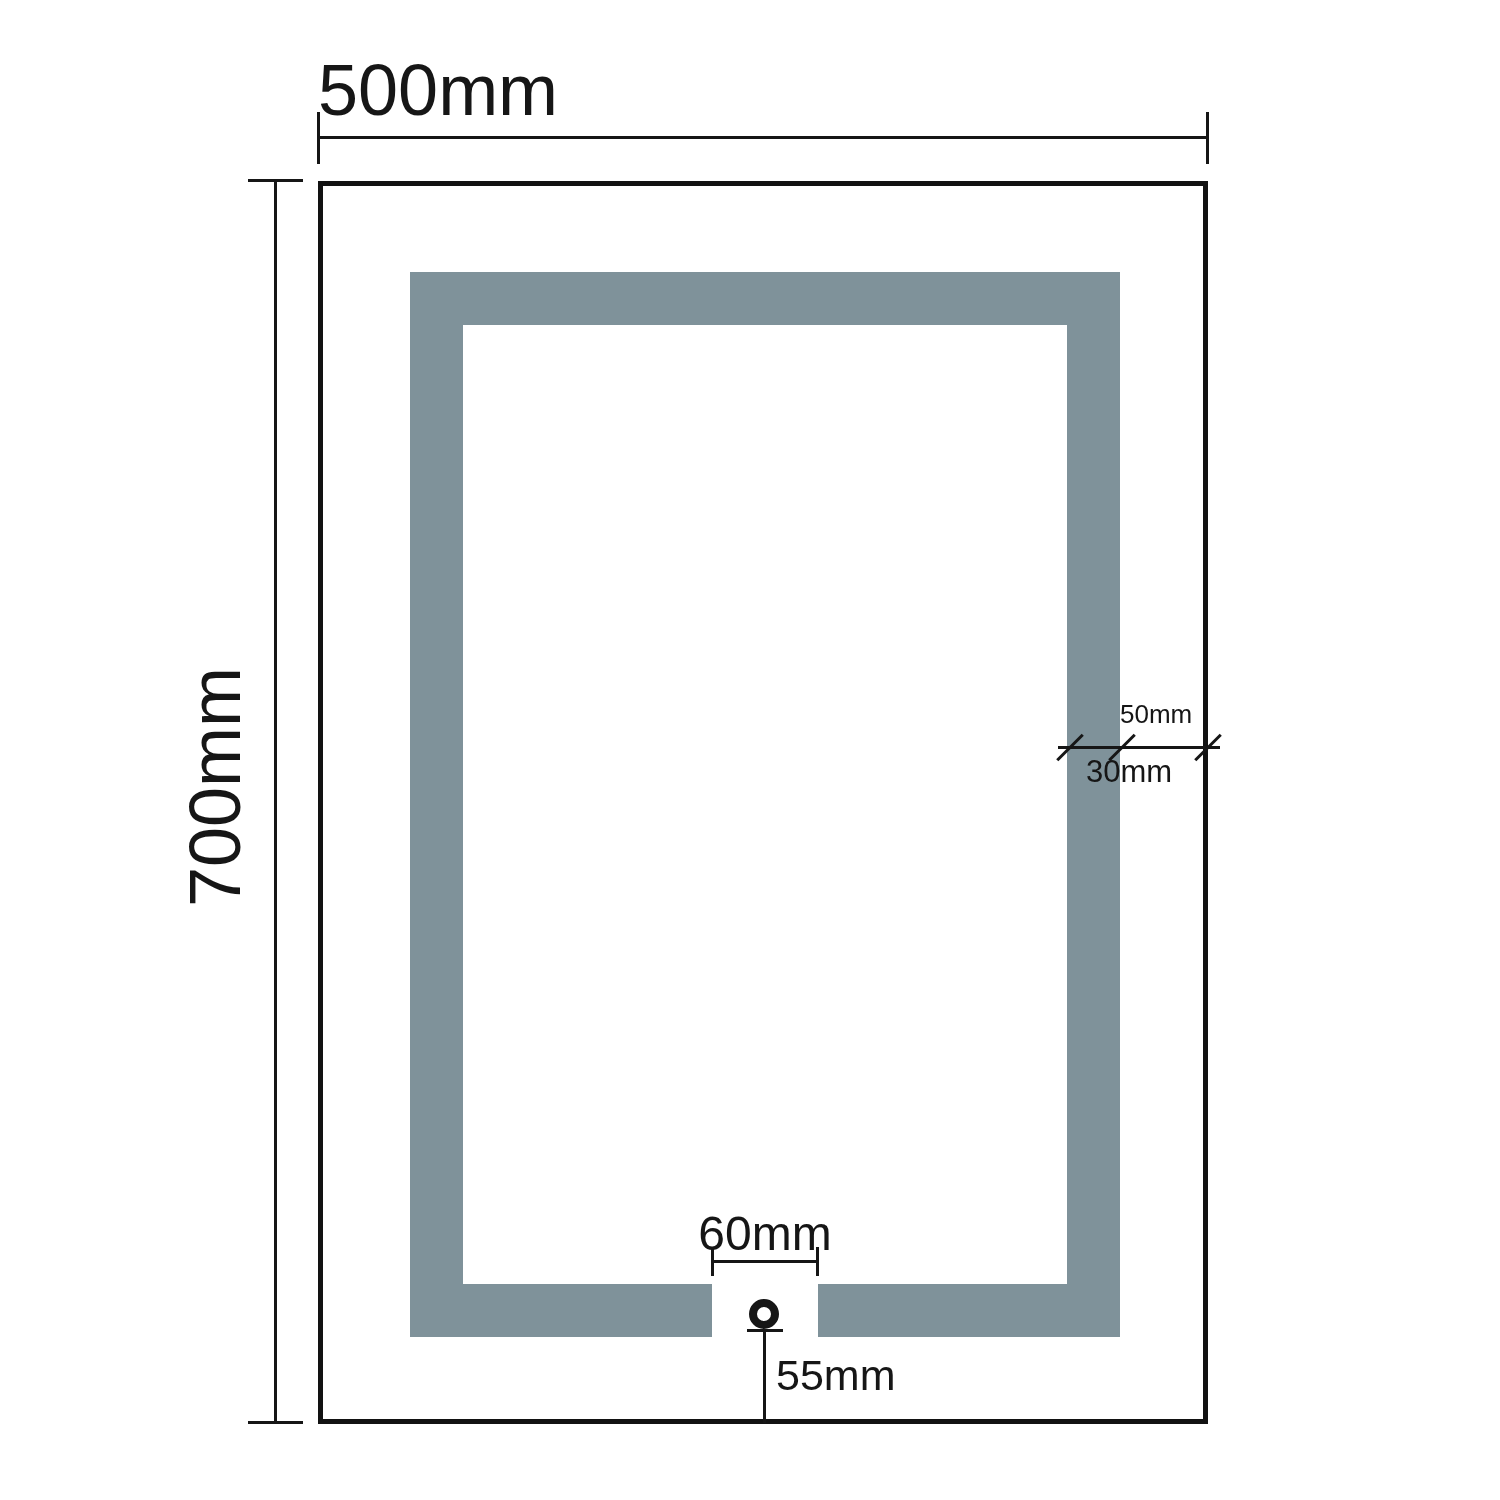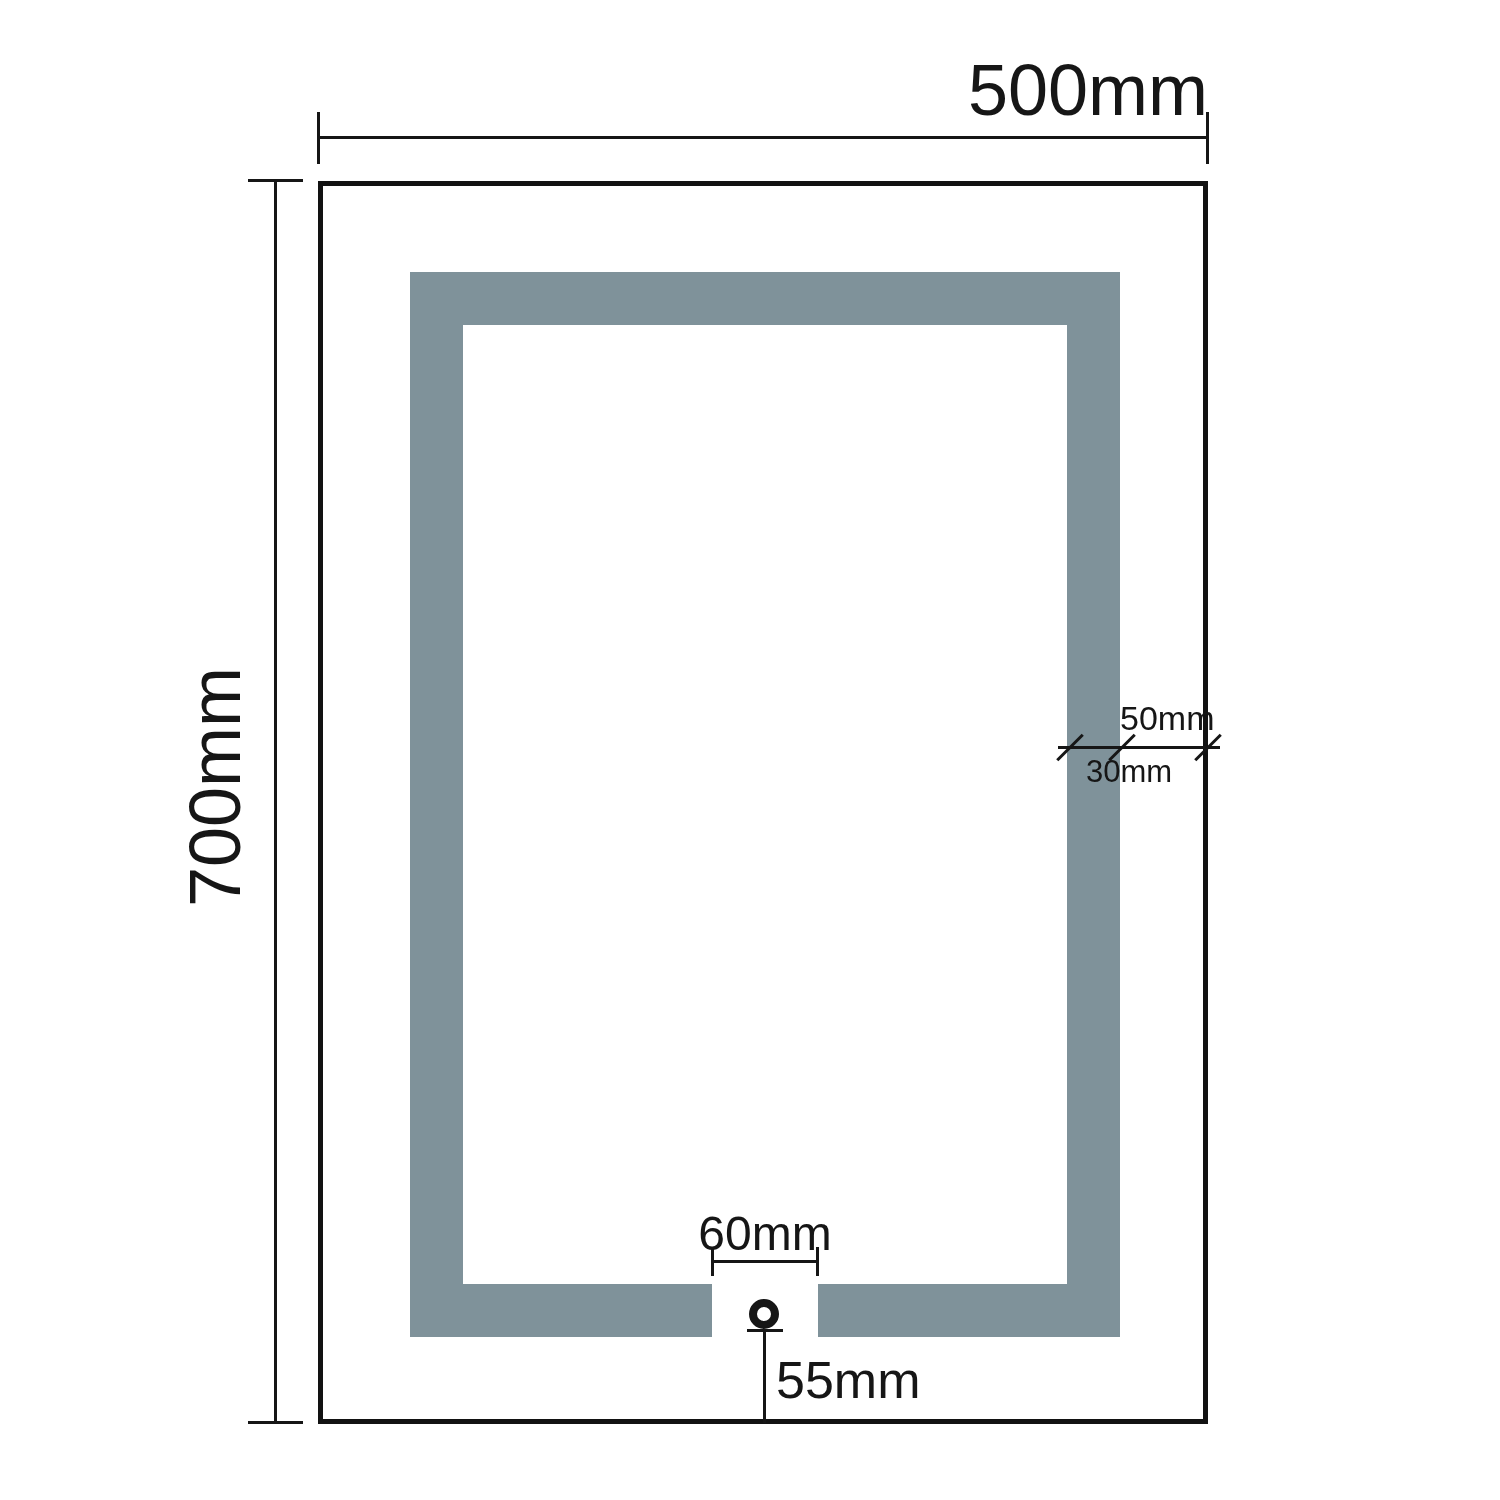--- a/index.html
+++ b/index.html
@@ -50,21 +50,21 @@
     left: 712px; top: 1282px;
     width: 106px; height: 56px;
     background: #ffffff;
   }
   
   .dim-width-line  { left: 318px; top: 136px; width: 890px; height: 3px; }
   .dim-width-tick-left  { left: 317px; top: 112px; width: 3px; height: 52px; }
   .dim-width-tick-right { left: 1206px; top: 112px; width: 3px; height: 52px; }
   .dim-width-label {
     left: 318px; top: 54px; width: 890px;
-    text-align: right; font-size: 72px;
+    text-align: left; font-size: 72px;
   }
   
   .dim-height-line { left: 274px; top: 181px; width: 3px; height: 1243px; }
   .dim-height-tick-top    { left: 248px; top: 179px; width: 55px; height: 3px; }
   .dim-height-tick-bottom { left: 248px; top: 1421px; width: 55px; height: 3px; }
   .dim-height-label {
     left: 215px; top: 787px;
     font-size: 72px;
     transform: translate(-50%, -50%) rotate(-90deg);
   }
@@ -72,21 +72,21 @@
   .dim-band-line { left: 1058px; top: 746px; width: 162px; height: 3px; }
   .slash-tick {
     position: absolute;
     width: 36px; height: 3px;
     background: var(--line);
     transform: rotate(-45deg);
   }
   .slash-tick-1 { left: 1052px; top: 746px; }
   .slash-tick-2 { left: 1104px; top: 746px; }
   .slash-tick-3 { left: 1190px; top: 746px; }
-  .dim-offset-label { left: 1120px; top: 701px; font-size: 34px; }
+  .dim-offset-label { left: 1120px; top: 701px; font-size: 26px; }
   .dim-thickness-label { left: 1062px; top: 756px; font-size: 31px; margin-left: 24px; }
   
   .dim-gap-line { left: 712px; top: 1260px; width: 106px; height: 3px; }
   .dim-gap-tick-left  { left: 711px; top: 1247px; width: 3px; height: 29px; }
   .dim-gap-tick-right { left: 816px; top: 1247px; width: 3px; height: 29px; }
   .dim-gap-label {
     left: 765px; top: 1210px;
     font-size: 48px;
     transform: translateX(-50%);
   }
@@ -95,21 +95,21 @@
     position: absolute;
     left: 749px; top: 1299px;
     width: 30px; height: 30px;
     border: 8px solid var(--line);
     border-radius: 50%;
     box-sizing: border-box;
     background: #ffffff;
   }
   .sensor-tick   { left: 747px; top: 1329px; width: 36px; height: 3px; }
   .sensor-leader { left: 763px; top: 1331px; width: 3px; height: 92px; }
-  .dim-sensor-label { left: 776px; top: 1354px; font-size: 52px; }
+  .dim-sensor-label { left: 776px; top: 1354px; font-size: 43px; }
 </style>
 </head>
 <body>
 
 <div class="canvas">
 
   <div class="line dim-width-line"></div>
   <div class="line dim-width-tick-left"></div>
   <div class="line dim-width-tick-right"></div>
   <div class="dim-label dim-width-label">500mm</div>

